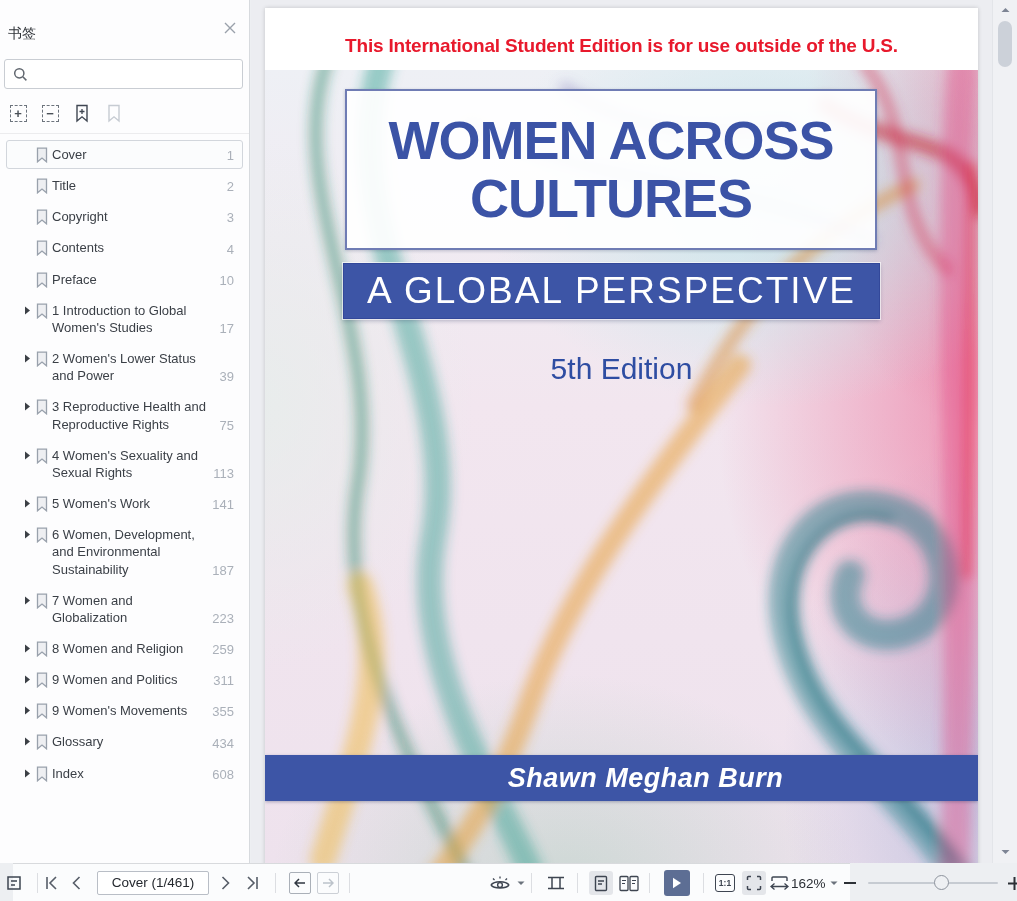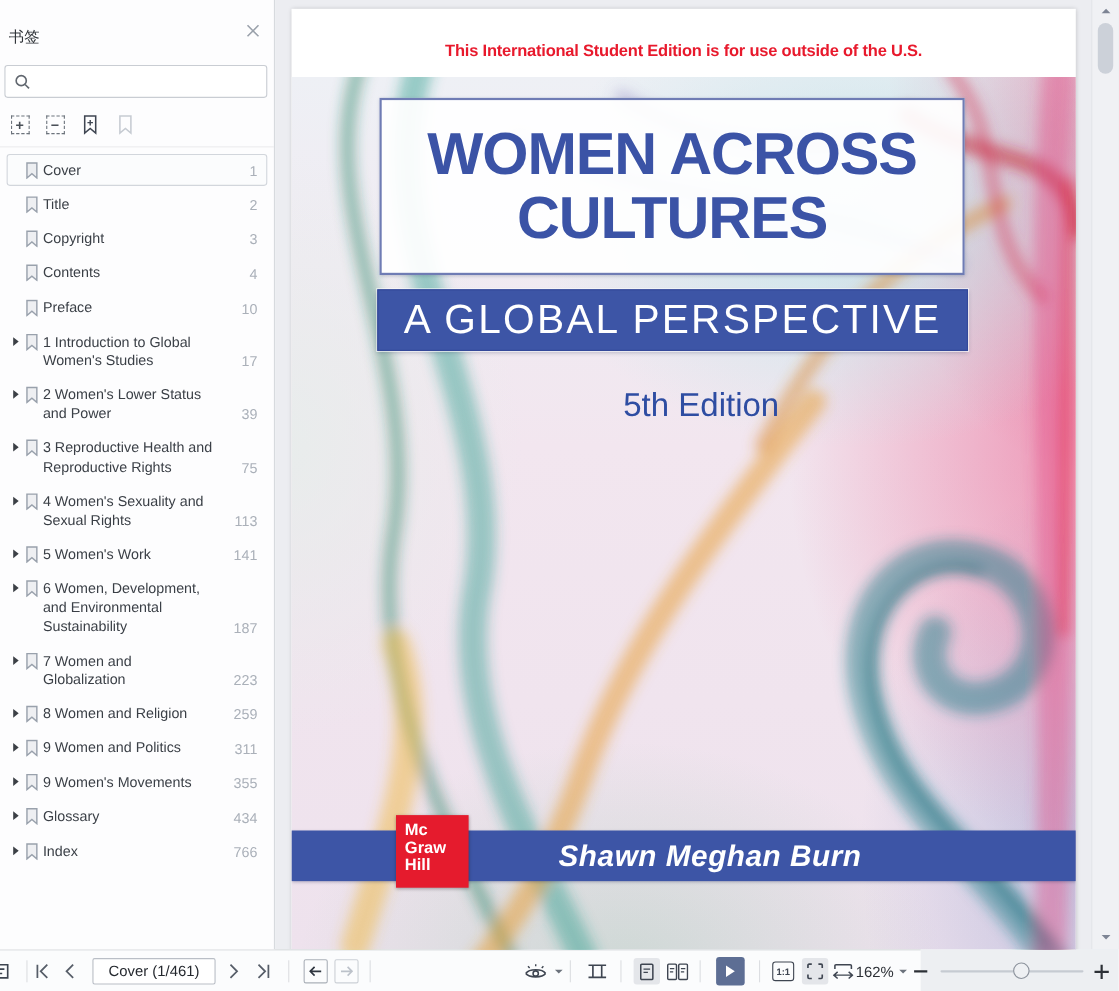--- a/index.html
+++ b/index.html
@@ -19,34 +19,34 @@
   .sb-search input { border:none; outline:none; flex:1; font-size:13px; color:#333;
                      font-family:"Liberation Sans", sans-serif; background:transparent; }
   .sb-tools { display:flex; align-items:center; gap:12px; padding:14px 0 10px 8px;
               border-bottom:1px solid #ececee; }
   .tool-btn { width:20px; height:20px; display:flex; align-items:center; justify-content:center; cursor:pointer; }
   .dashed-box { width:17px; height:17px; border:1px dashed #6d747d; color:#4a5058;
                 font-size:13px; line-height:15px; text-align:center; font-weight:bold; }
   .dashed-box.minus { letter-spacing:0; }
   .bm-list { padding-top:6px; }
   .bm-row { position:relative; display:flex; align-items:flex-start; margin:0 6px 2px 6px;
-            padding:5px 2px 5px 4px; border:1px solid transparent; border-radius:3px; cursor:pointer; }
+            padding:5px 2px 5px 17px; border:1px solid transparent; border-radius:3px; cursor:pointer; }
   .bm-row.selected { border-color:#d2d6dc; background:#fbfcfd; }
   .bm-exp { width:11px; flex:0 0 11px; padding-top:4px; color:#3c4046; display:flex; }
   .bm-flag { width:17px; flex:0 0 17px; padding-top:1px; color:#99a1ac; display:flex; }
   .bm-label { width:154px; font-size:13px; line-height:1.32; color:#3a3f46; overflow-wrap:break-word; }
   .bm-page { position:absolute; right:8px; bottom:5px; font-size:13px; color:#aab0b9; }
 
   
   .doc-area { position:absolute; left:251px; top:0; width:766px; height:863px;
               background:#ecedf1; overflow:hidden; }
   .page { position:absolute; left:14px; top:8px; width:713px; height:860px; background:#fff;
           box-shadow:0 0 4px rgba(0,0,0,.18); overflow:hidden; }
   .notice { height:62px; display:flex; align-items:center; justify-content:center;
-            padding-top:14px; font-size:15px; font-weight:bold; letter-spacing:-0.2px; }
+            padding-top:14px; font-size:19px; font-weight:bold; letter-spacing:-0.2px; }
   .art { position:absolute; left:0; top:62px; width:713px; height:798px;
          background:
            radial-gradient(ellipse 420px 300px at 72% 16%, rgba(196,228,233,.9), rgba(196,228,233,0) 70%),
            radial-gradient(ellipse 430px 560px at 103% 42%, rgba(232,62,118,.5), rgba(232,62,118,0) 66%),
            radial-gradient(ellipse 260px 420px at 101% 8%, rgba(205,60,110,.4), rgba(205,60,110,0) 70%),
            radial-gradient(ellipse 300px 480px at 102% 88%, rgba(110,130,195,.35), rgba(110,130,195,0) 70%),
            radial-gradient(ellipse 420px 300px at 42% 102%, rgba(120,190,150,.28), rgba(120,190,150,0) 70%),
            radial-gradient(ellipse 320px 380px at -2% 42%, rgba(230,238,235,.85), rgba(230,238,235,0) 70%),
            linear-gradient(180deg, #eef0f5 0%, #f2e6ef 42%, #eee2ed 100%); }
   .art svg.wisps { position:absolute; left:0; top:0; }
@@ -55,41 +55,41 @@
                  background:rgba(255,255,255,.93); border:2px solid #6f7cb4;
                  display:flex; align-items:center; justify-content:center; text-align:center;
                  box-shadow:0 1px 3px rgba(40,50,90,.25); }
   .book-title { font-size:54px; line-height:1.06; font-weight:bold; letter-spacing:-1px;
                 color:#3b53a6; width:480px; }
   .subtitle-banner { position:absolute; left:78px; top:193px; width:537px; height:56px;
                      background:#3d55a6; border:1px solid #33489a;
                      box-shadow:0 0 0 1px rgba(255,255,255,.65), 0 2px 4px rgba(40,50,90,.3);
                      display:flex; align-items:center; justify-content:center;
                      color:#fff; font-size:37px; letter-spacing:2px; font-weight:500; }
-  .edition { position:absolute; left:16px; top:282px; width:713px; text-align:center;
+  .edition { position:absolute; left:0; top:282px; width:713px; text-align:center;
              color:#2e4da2; font-size:30px; font-weight:500; }
   .author-band { position:absolute; left:0; top:685px; width:713px; height:46px; background:#3d55a6;
                  display:flex; align-items:center; justify-content:center;
                  box-shadow:0 1px 3px rgba(40,50,90,.35); }
   .author { color:#fff; font-size:27px; font-weight:bold; letter-spacing:.5px; margin-left:48px;font-style:italic; }
   .mh-logo { position:absolute; left:95px; top:671px; width:66px; height:66px; background:#e51b2d;
              color:#fff; font-weight:bold; font-size:15px; line-height:1.08;
              padding:6px 0 0 8px; box-shadow:0 1px 3px rgba(0,0,0,.3); }
 
   
   .vscroll { position:absolute; right:0; top:0; width:25px; height:863px; background:#f0f1f4;
              border-left:1px solid #e3e5e9; }
   .vs-arrow { position:absolute; left:0; width:25px; height:14px; display:flex;
               align-items:center; justify-content:center; color:#7d8494; font-size:8px; cursor:pointer; }
   .vs-up { top:3px; } .vs-down { bottom:4px; }
   .vs-thumb { position:absolute; left:5px; top:21px; width:14px; height:46px;
               background:#ccd1d9; border-radius:7px; cursor:pointer; }
 
   
-  .toolbar { position:absolute; left:0; top:863px; width:837px; height:38px;
+  .toolbar { position:absolute; left:13px; top:863px; width:837px; height:38px;
              background:#fbfcfd; border-top:1px solid #d8dadd; }
   .tb { position:absolute; top:0; height:38px; display:flex; align-items:center; color:#3e4551; }
   .tb.icon-btn { cursor:pointer; }
   .tb-sep { position:absolute; top:9px; width:1px; height:20px; background:#dcdee2; }
   .page-box { position:absolute; left:84px; top:7px; width:112px; height:24px; background:#fff;
               border:1px solid #b9bec6; border-radius:2px; text-align:center; font-size:13.5px;
               color:#24282e; line-height:22px; cursor:text; }
   .boxed { width:22px; height:22px; border:1px solid #aab0b8; border-radius:2px;
            display:flex; align-items:center; justify-content:center; }
   .boxed.disabled { border-color:#ccd0d6; color:#bcc2ca; }
@@ -379,21 +379,21 @@
         <svg width="7" height="9" viewBox="0 0 7 9">
               <path d="M1 0.5 L6 4.5 L1 8.5 z" fill="#3c4046"></path>
             </svg>
       </span>
       <span class="bm-flag">
         <svg width="14" height="16" viewBox="0 0 14 16">
               <path d="M2.5 1.2 h9 v13.6 l-4.5 -3.8 -4.5 3.8 z" stroke="#99a1ac" stroke-width="1.3" fill="rgba(153,161,172,0.15)"></path>
             </svg>
       </span>
       <span class="bm-label">Index</span>
-      <span class="bm-page">766</span>
+      <span class="bm-page">608</span>
     </div>
       </div>
   </aside>
 
   <main class="doc-area">
     <div class="page">
       <div class="notice" style="color:#e8192c;">This International Student Edition is for use outside of the U.S.</div>
 
       <div class="art">
         <svg class="wisps" width="713" height="798" viewBox="0 0 713 798" preserveAspectRatio="none">
@@ -421,25 +421,20 @@
 
         <div class="title-panel">
           <div class="book-title">WOMEN ACROSS CULTURES</div>
         </div>
         <div class="subtitle-banner">A GLOBAL PERSPECTIVE</div>
         <div class="edition">5th Edition</div>
 
         <div class="author-band">
           <span class="author">Shawn Meghan Burn</span>
         </div>
-        <div class="mh-logo">
-          <div>Mc</div>
-          <div>Graw</div>
-          <div>Hill</div>
-        </div>
       </div>
     </div>
 
     <div class="vscroll">
       <span class="vs-arrow vs-up">
         <svg width="9" height="6" viewBox="0 0 9 6">
             <path d="M0.5 5 L4.5 1 L8.5 5 z" fill="#7d8494"></path>
           </svg>
       </span>
       <div class="vs-thumb"></div>

